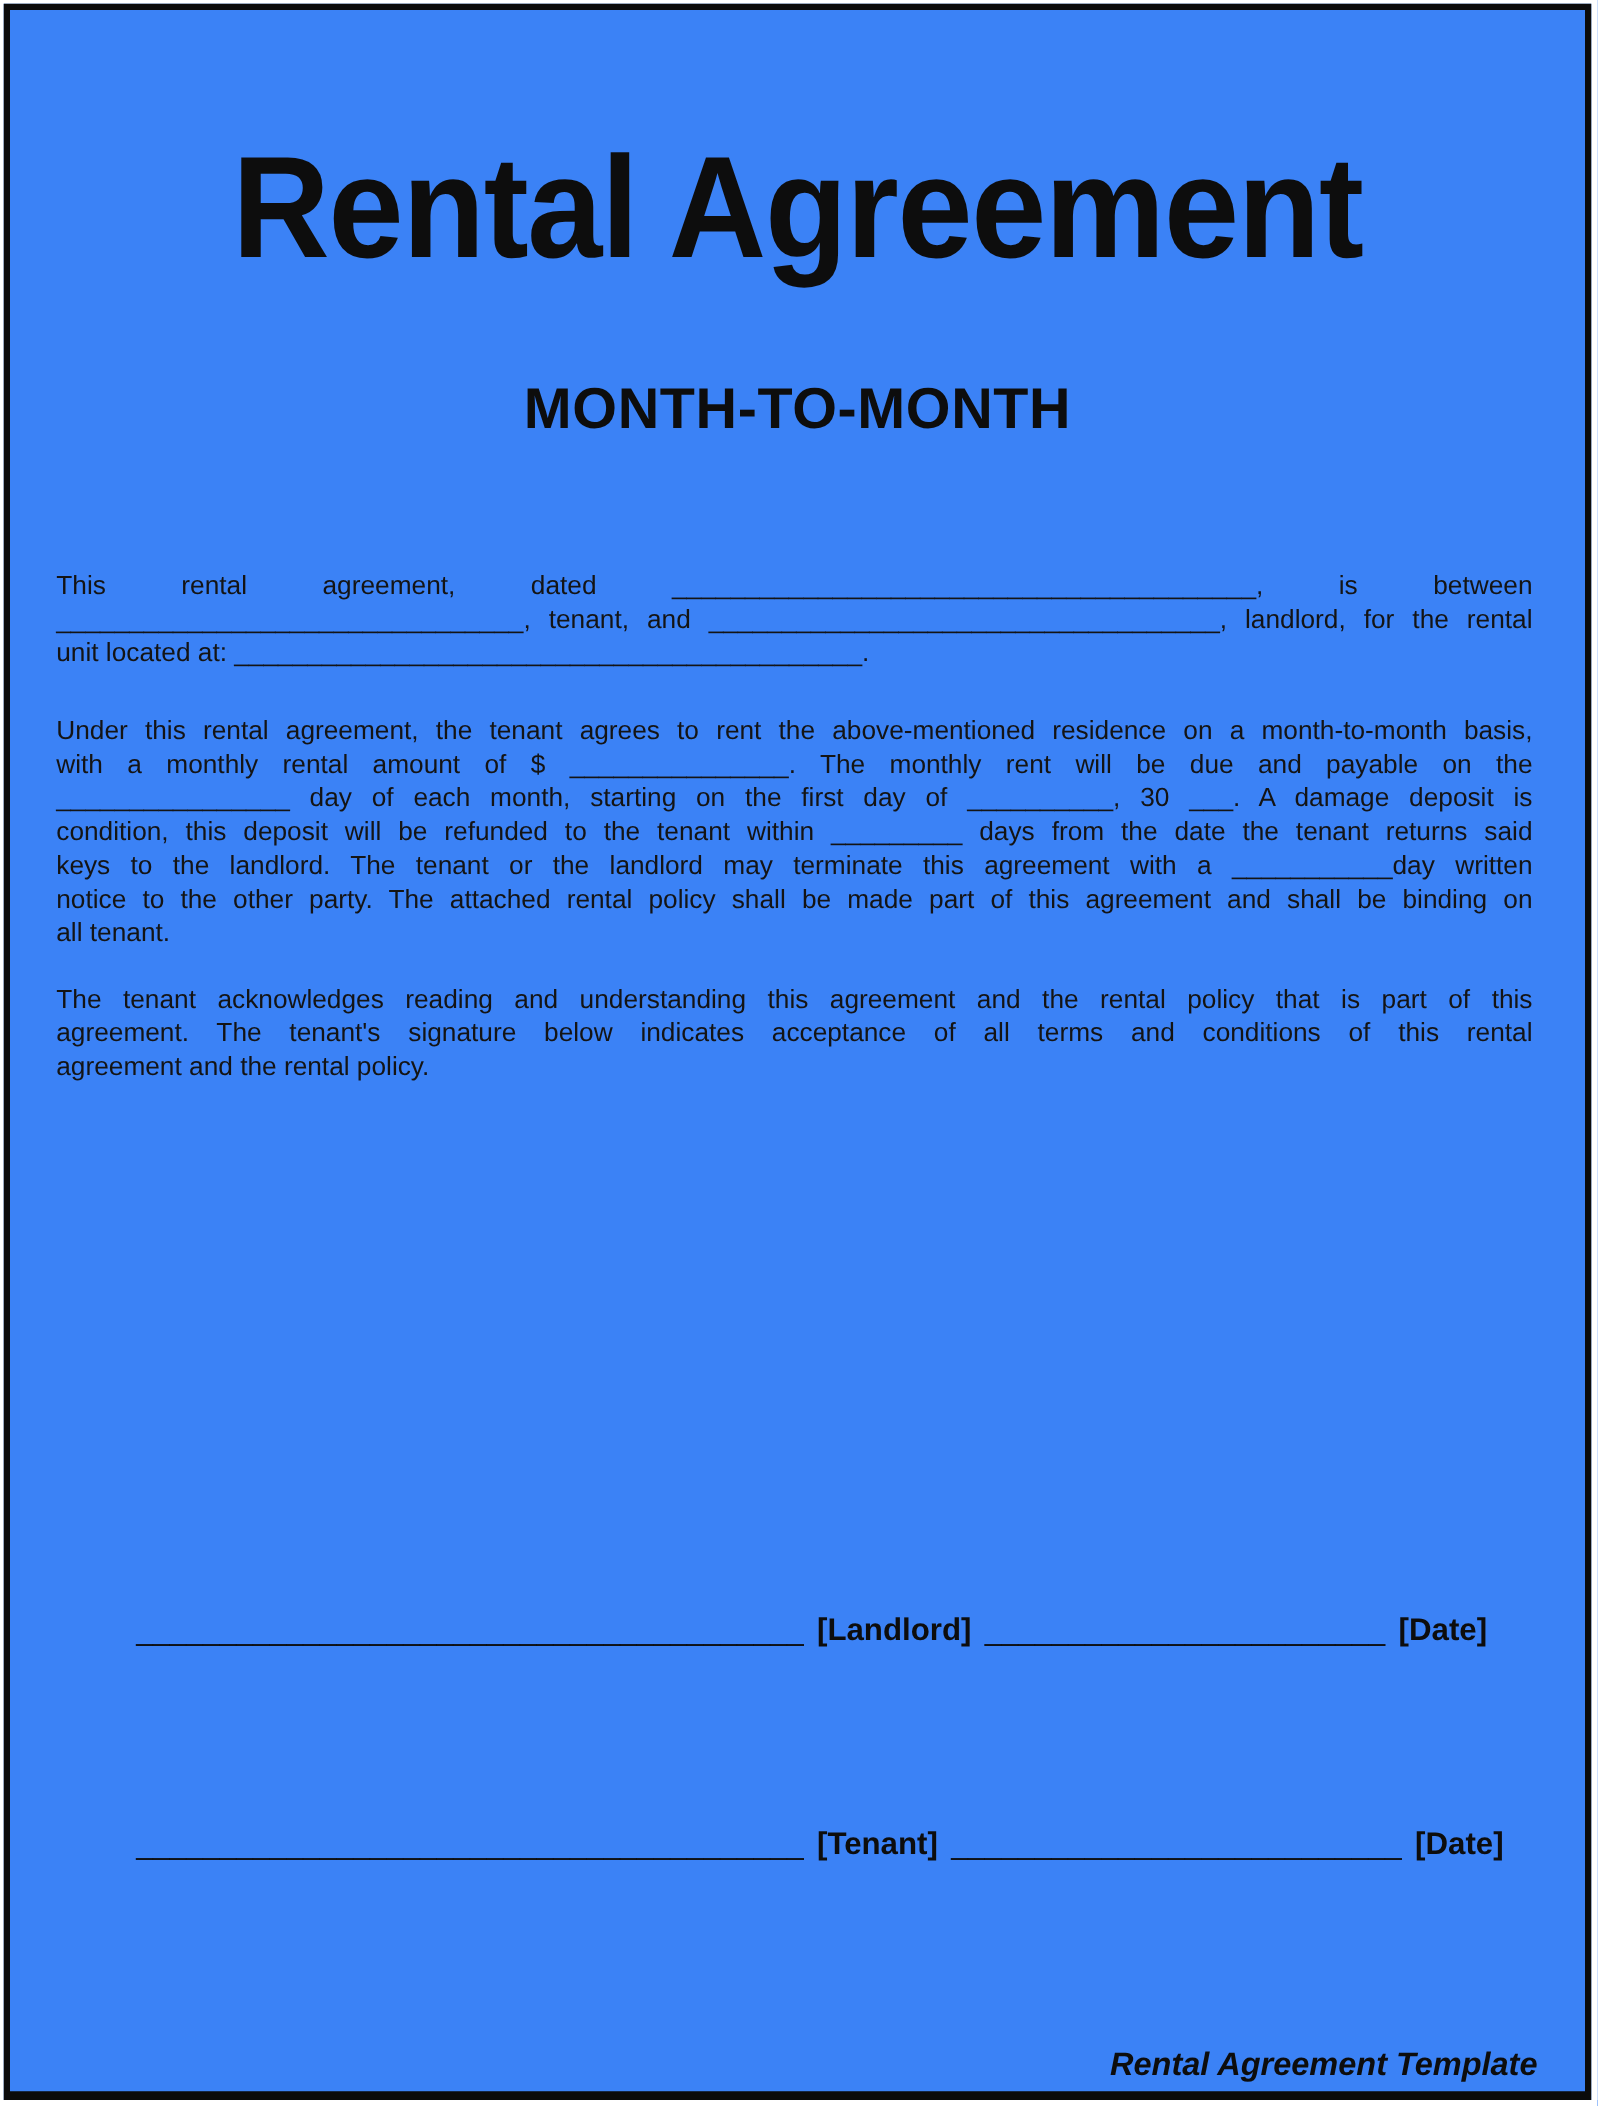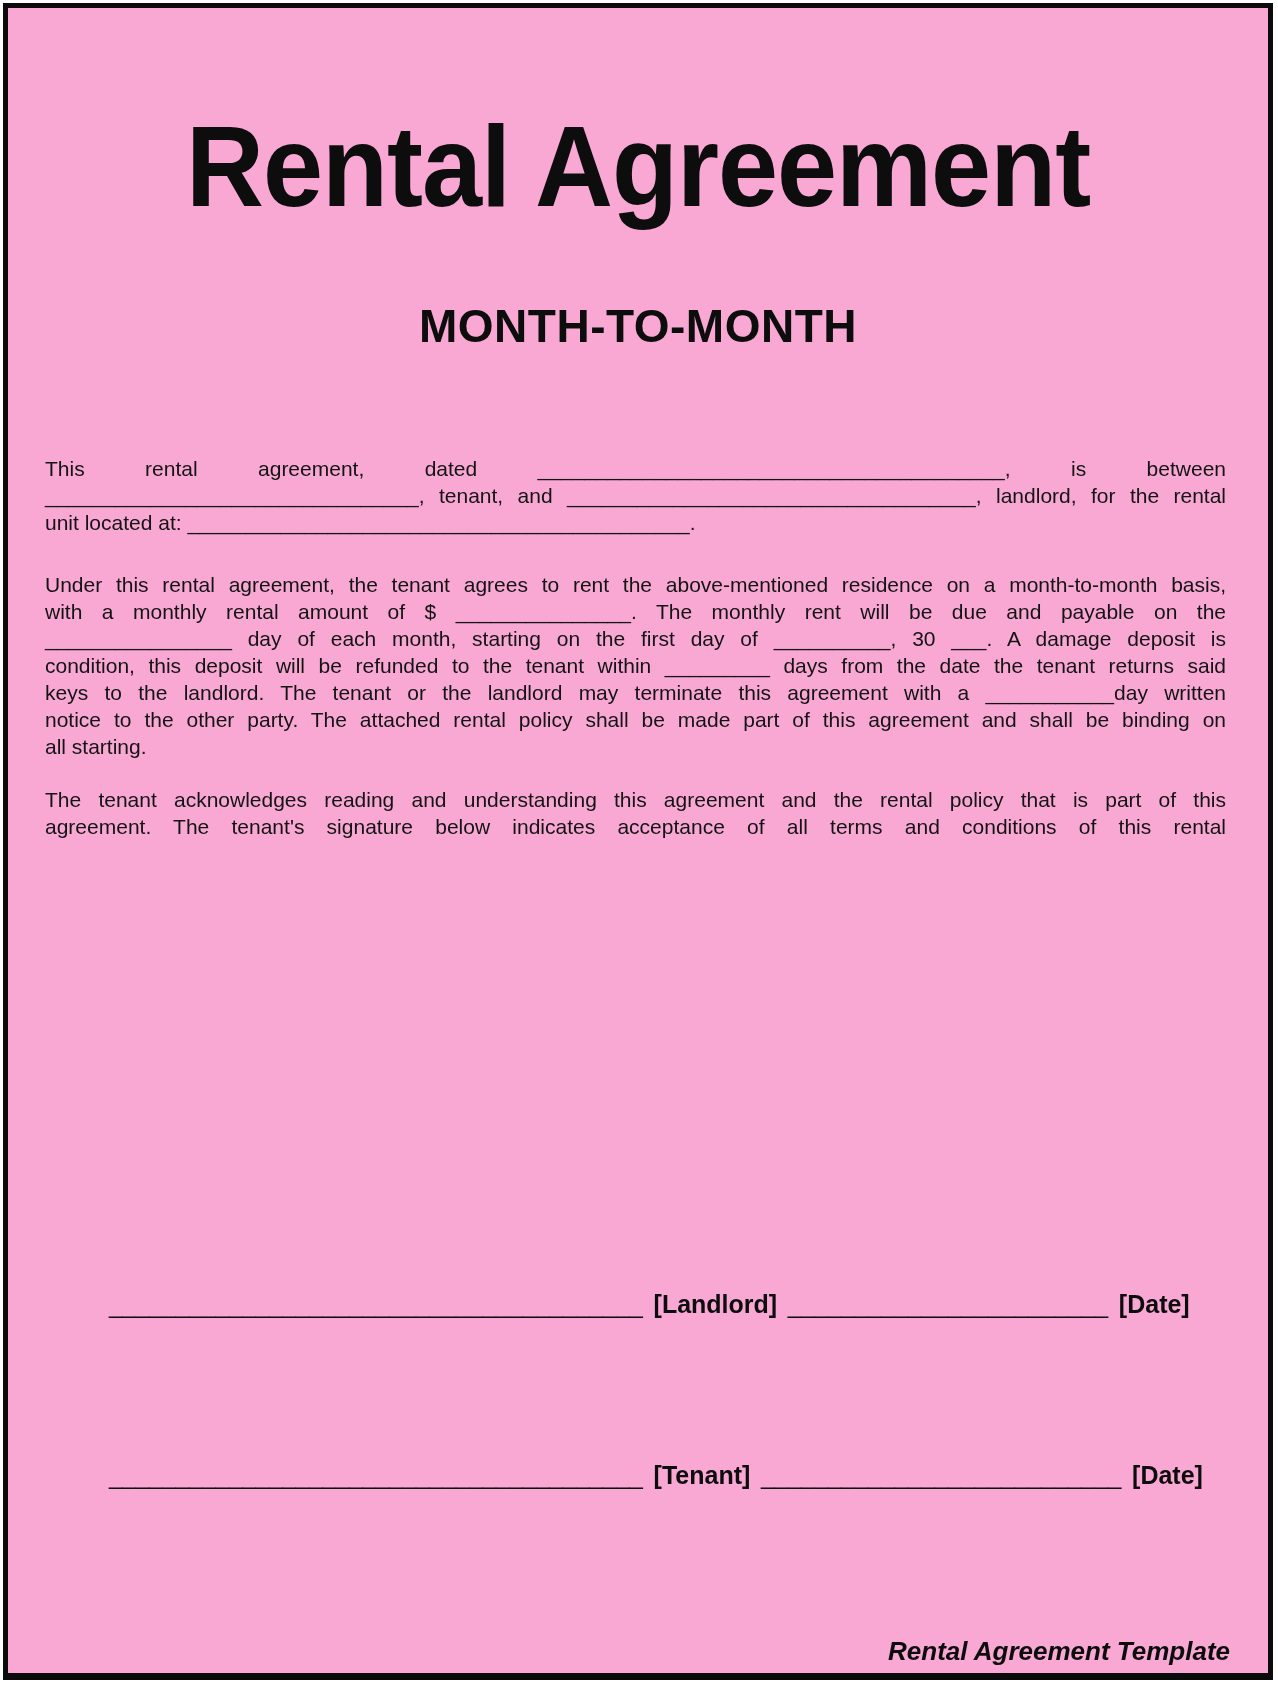--- a/index.html
+++ b/index.html
@@ -6,21 +6,21 @@
     margin: 0;
     padding: 0;
     background: #ffffff;
   }
   .page {
     position: relative;
     width: 1270px;
     height: 1677px;
     margin: 3px auto 0 3px;
     box-sizing: border-box;
-    background: #f9a8d4;
+    background: #3b82f6;
     border: 5px solid #0b0b0b;
     border-bottom-width: 7px;
     font-family: "Liberation Sans", "DejaVu Sans", sans-serif;
     color: #111111;
     overflow: hidden;
   }
   .doc-title {
     margin: 95px 0 0 0;
     text-align: center;
     font-size: 108px;
@@ -101,26 +101,27 @@
       <span class="jline last">unit located at: ___________________________________________.</span>
     </p>
 
     <p class="para para-gap-1">
       <span class="jline">Under this rental agreement, the tenant agrees to rent the above-mentioned residence on a month-to-month basis,</span>
       <span class="jline">with a monthly rental amount of $ _______________.  The monthly rent will be due and payable on the</span>
       <span class="jline">________________ day of each month, starting on the first day of __________, 30 ___.  A damage deposit is</span>
       <span class="jline">condition, this deposit will be refunded to the tenant within _________ days from the date the tenant returns said</span>
       <span class="jline">keys to the landlord.  The tenant or the landlord may terminate this agreement with a ___________day written</span>
       <span class="jline">notice to the other party.  The attached rental policy shall be made part of this agreement and shall be binding on</span>
-      <span class="jline last">all starting.</span>
+      <span class="jline last">all tenant.</span>
     </p>
 
     <p class="para para-gap-2">
       <span class="jline">The tenant acknowledges reading and understanding this agreement and the rental policy that is part of this</span>
       <span class="jline">agreement.  The tenant's signature below indicates acceptance of all terms and conditions of this rental</span>
+      <span class="jline last">agreement and the rental policy.</span>
     </p>
 
   </div>
 
   <div class="sig-row sig-row-landlord">
     <span class="sig-line">________________________________________</span>
     <span class="sig-label">[Landlord]</span>
     <span class="sig-line">________________________</span>
     <span class="sig-label">[Date]</span>
   </div>

